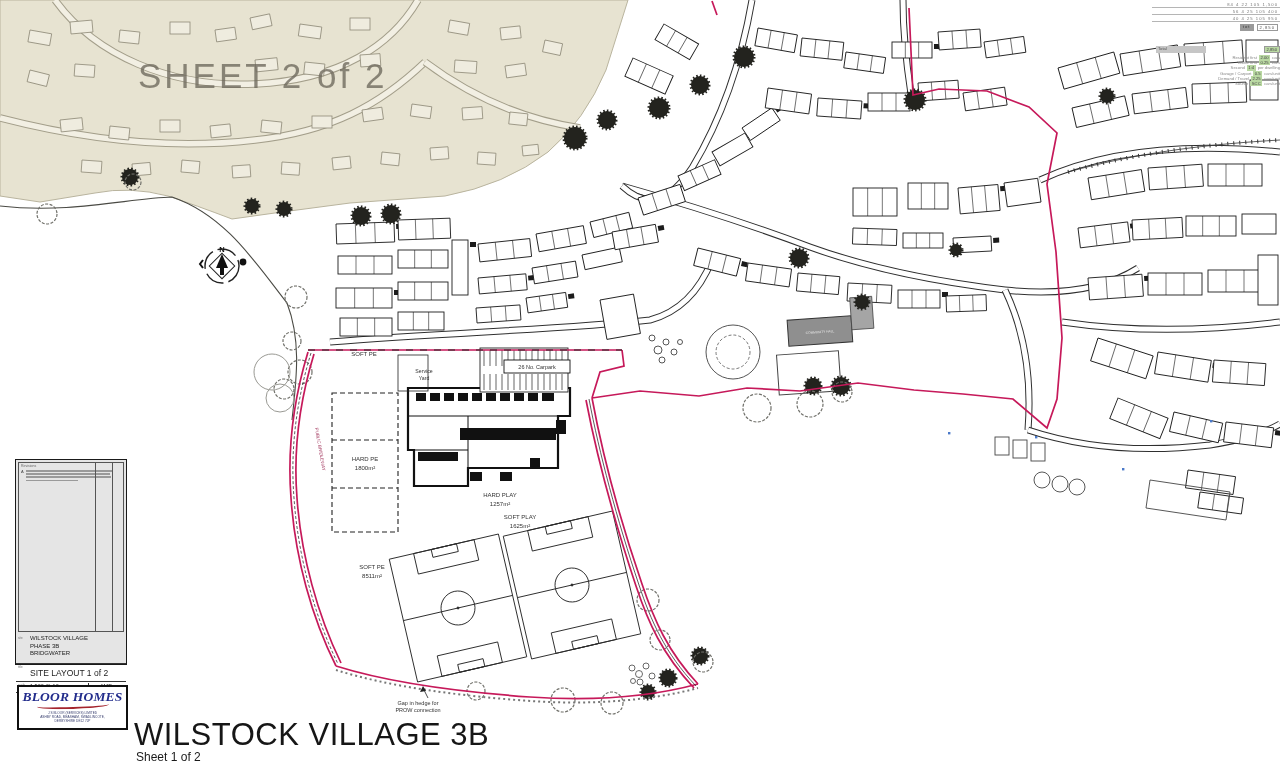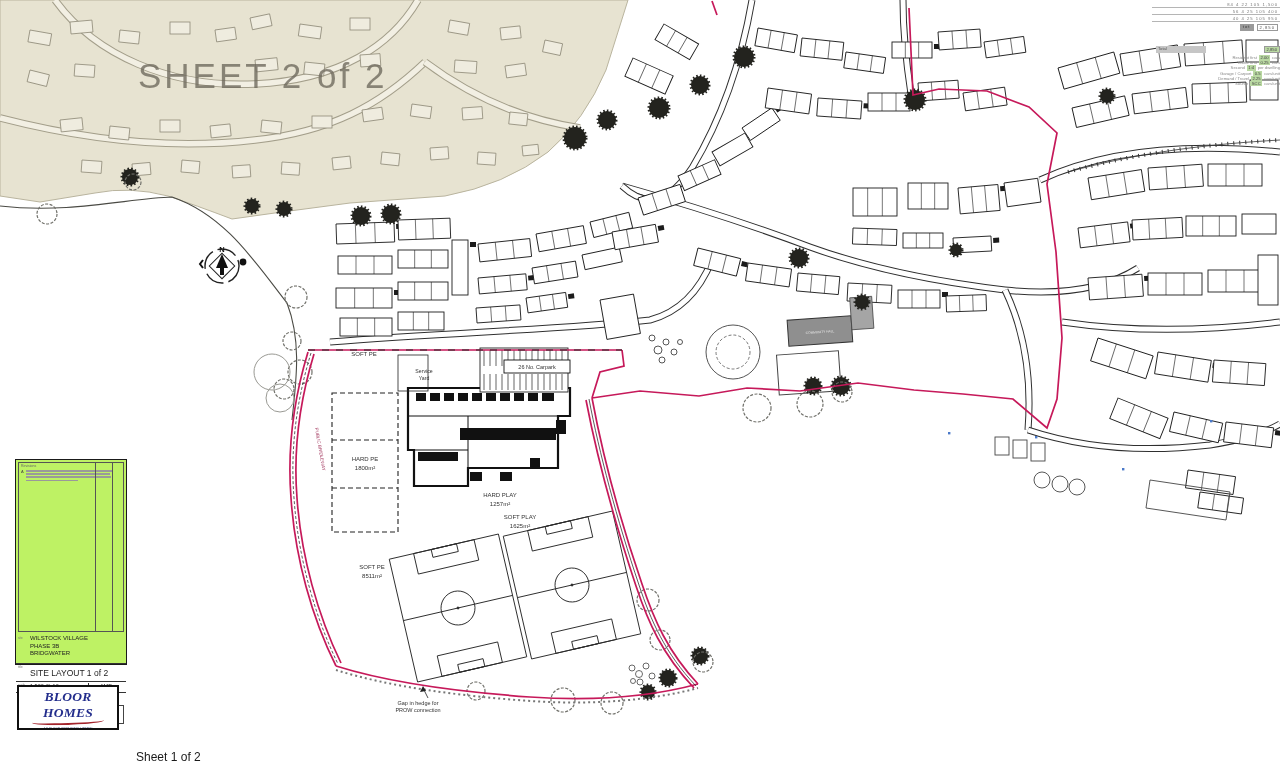--- a/index.html
+++ b/index.html
@@ -2,42 +2,42 @@
 <html><head>
 <meta charset="utf-8">
 <style>
   html,body{margin:0;padding:0;background:#888;}
   .sheet{position:relative;width:1280px;height:764px;background:#fff;overflow:hidden;
          font-family:"Liberation Sans",sans-serif;}
   .sheet svg{position:absolute;left:0;top:0;}
   .abs{position:absolute;}
   
   .titleblock{left:15px;top:459px;width:112px;height:206px;border:1.6px solid #1a1a1a;
-              background:#bef264;box-sizing:border-box;font-size:6px;color:#222;}
+              background:#e5e5e5;box-sizing:border-box;font-size:6px;color:#222;}
   .revarea{position:relative;height:168px;border-bottom:1px solid #333;margin:2px;border:0.8px solid #555;}
   .revarea .vline{position:absolute;top:0;bottom:0;width:0;border-left:0.8px solid #555;}
   .revhead{font-size:3.5px;color:#666;padding:1px 2px;}
   .revnote{display:flex;gap:2px;padding:0 2px;}
   .revmark{font-size:4px;color:#444;}
   .bars{flex:1;padding-top:1px;}
   .bars div{height:1.6px;background:#9a9a9a;margin-bottom:1.6px;}
   .tb-row{position:relative;border-bottom:0.8px solid #333;padding:1px 3px 1px 14px;box-sizing:border-box;}
   .tb-lab{position:absolute;left:2px;top:1px;font-size:3px;color:#777;}
   .siterow{height:30px;font-size:6px;line-height:7.5px;}
   .titlerow{height:18px;font-size:8.5px;display:flex;align-items:center;}
   .scalerow{height:11px;font-size:5.5px;display:flex;}
   .scalerow .cellL{flex:1;border-right:0.8px solid #333;}
   .scalerow .cellR{width:34px;text-align:center;}
   .daterow{height:10px;font-size:5.5px;display:flex;}
   .daterow .cellL{flex:1;border-right:0.8px solid #333;}
   .daterow .cellR{width:34px;}
   .notesbox{margin:2px;border:0.8px solid #444;padding:2px 4px;}
   .notesbox div{height:1.4px;background:#999;margin:1.5px auto;}
   
-  .logobox{left:17px;top:685px;width:102px;height:45px;border:2.2px solid #101010;background:#fff;
+  .logobox{left:17px;top:685px;width:111px;height:45px;border:2.2px solid #101010;background:#fff;
            box-sizing:border-box;text-align:center;overflow:hidden;}
   .logotext{font-family:"Liberation Serif",serif;font-weight:bold;font-style:italic;
             font-size:13.5px;color:#232d8c;letter-spacing:0.2px;margin-top:2px;}
   .swoosh{width:72px;height:5px;border-bottom:2.4px solid #a4242c;border-radius:50%;
           margin:-3px auto 2px auto;transform:rotate(-2deg);}
   .logoaddr{font-size:3.2px;color:#3a4070;line-height:4.2px;}
   .bigtitle{left:134px;top:717px;font-size:31px;color:#161616;letter-spacing:0.5px;white-space:nowrap;}
   .subtitle{left:136px;top:750px;font-size:12px;color:#1a1a1a;}
   
   .schedU{left:1152px;top:1px;width:128px;font-size:4.2px;color:#777;}
@@ -790,20 +790,21 @@
 
 <div class="abs logobox">
   <div class="logotext">BLOOR HOMES</div>
   <div class="swoosh"></div>
   <div class="logoaddr">
     <div>J S BLOOR (SERVICES) LIMITED</div>
     <div>ASHBY ROAD, MEASHAM, SWADLINCOTE,</div>
     <div>DERBYSHIRE DE12 7JP</div>
   </div>
 </div>
+<div class="abs bigtitle">WILSTOCK VILLAGE 3B</div>
 <div class="abs subtitle">Sheet 1 of 2</div>
 
 <div class="abs schedU">
   <div class="srow">84 4 22 105 1,500</div>
   <div class="srow">56 4 25 105 400</div>
   <div class="srow">40 4 25 105 950</div>
   <div class="srow total">
     <span class="tcell">tot</span>
     <span class="tval">2,850</span>
   </div>

